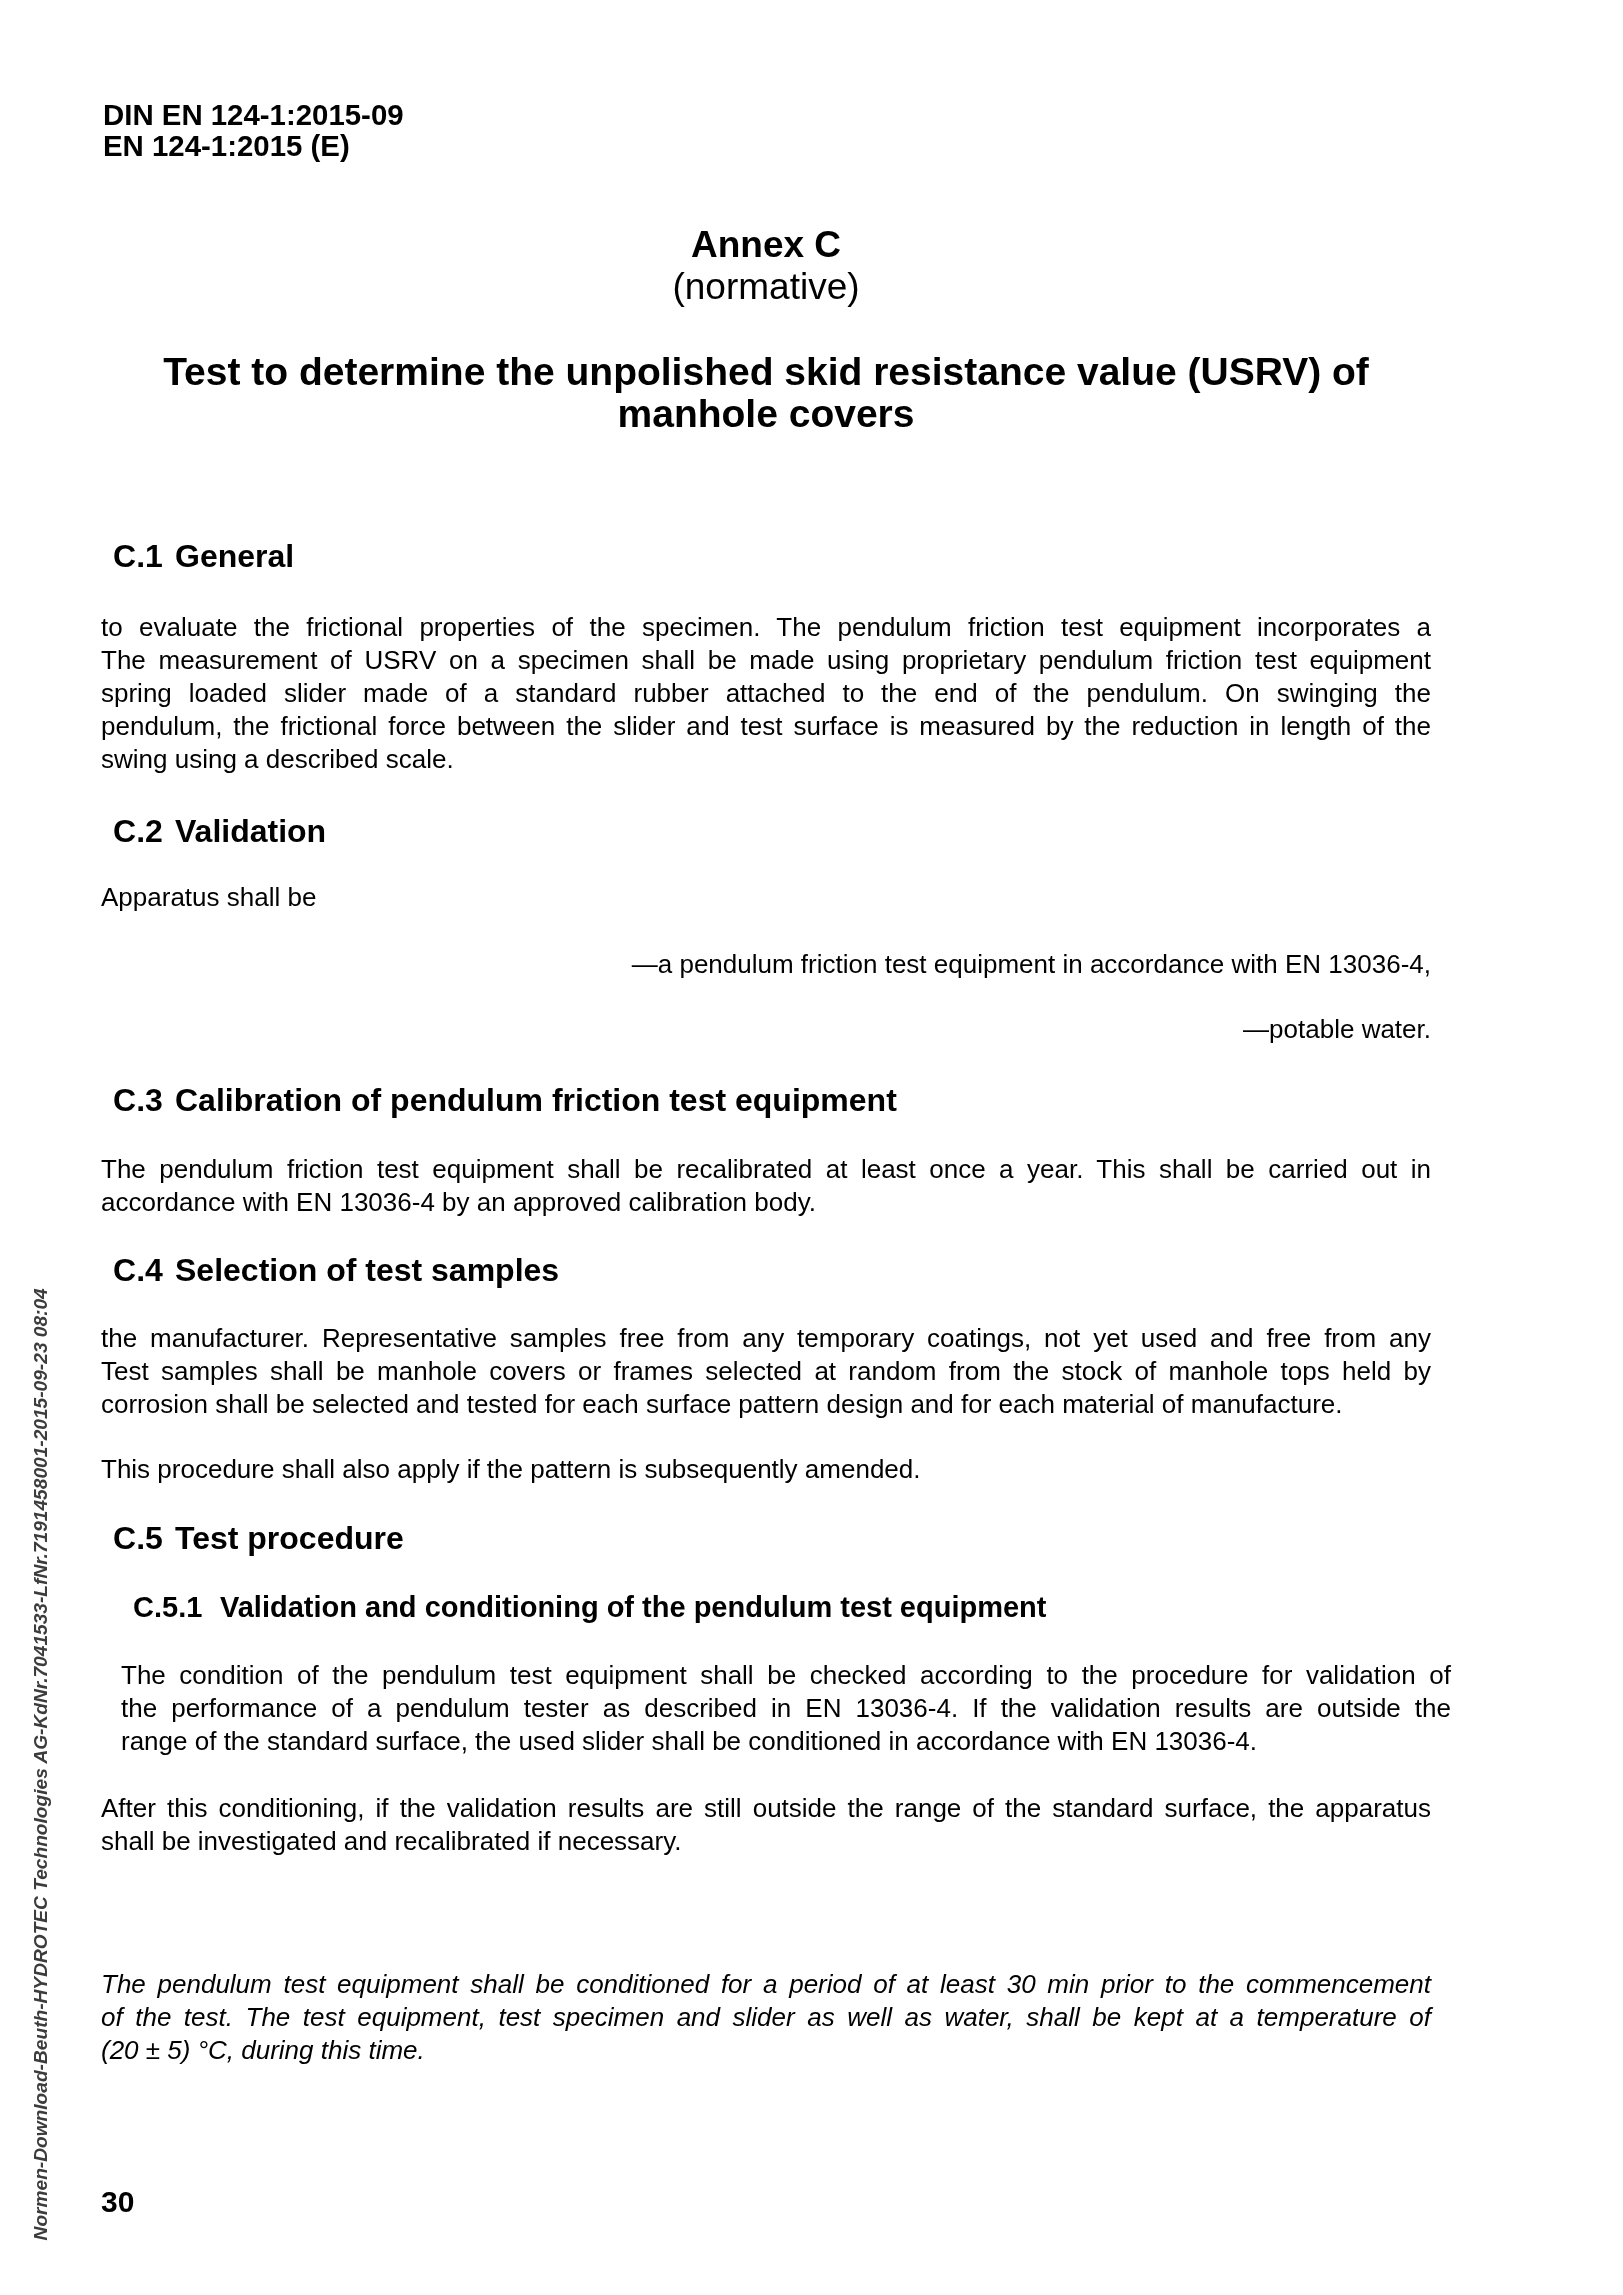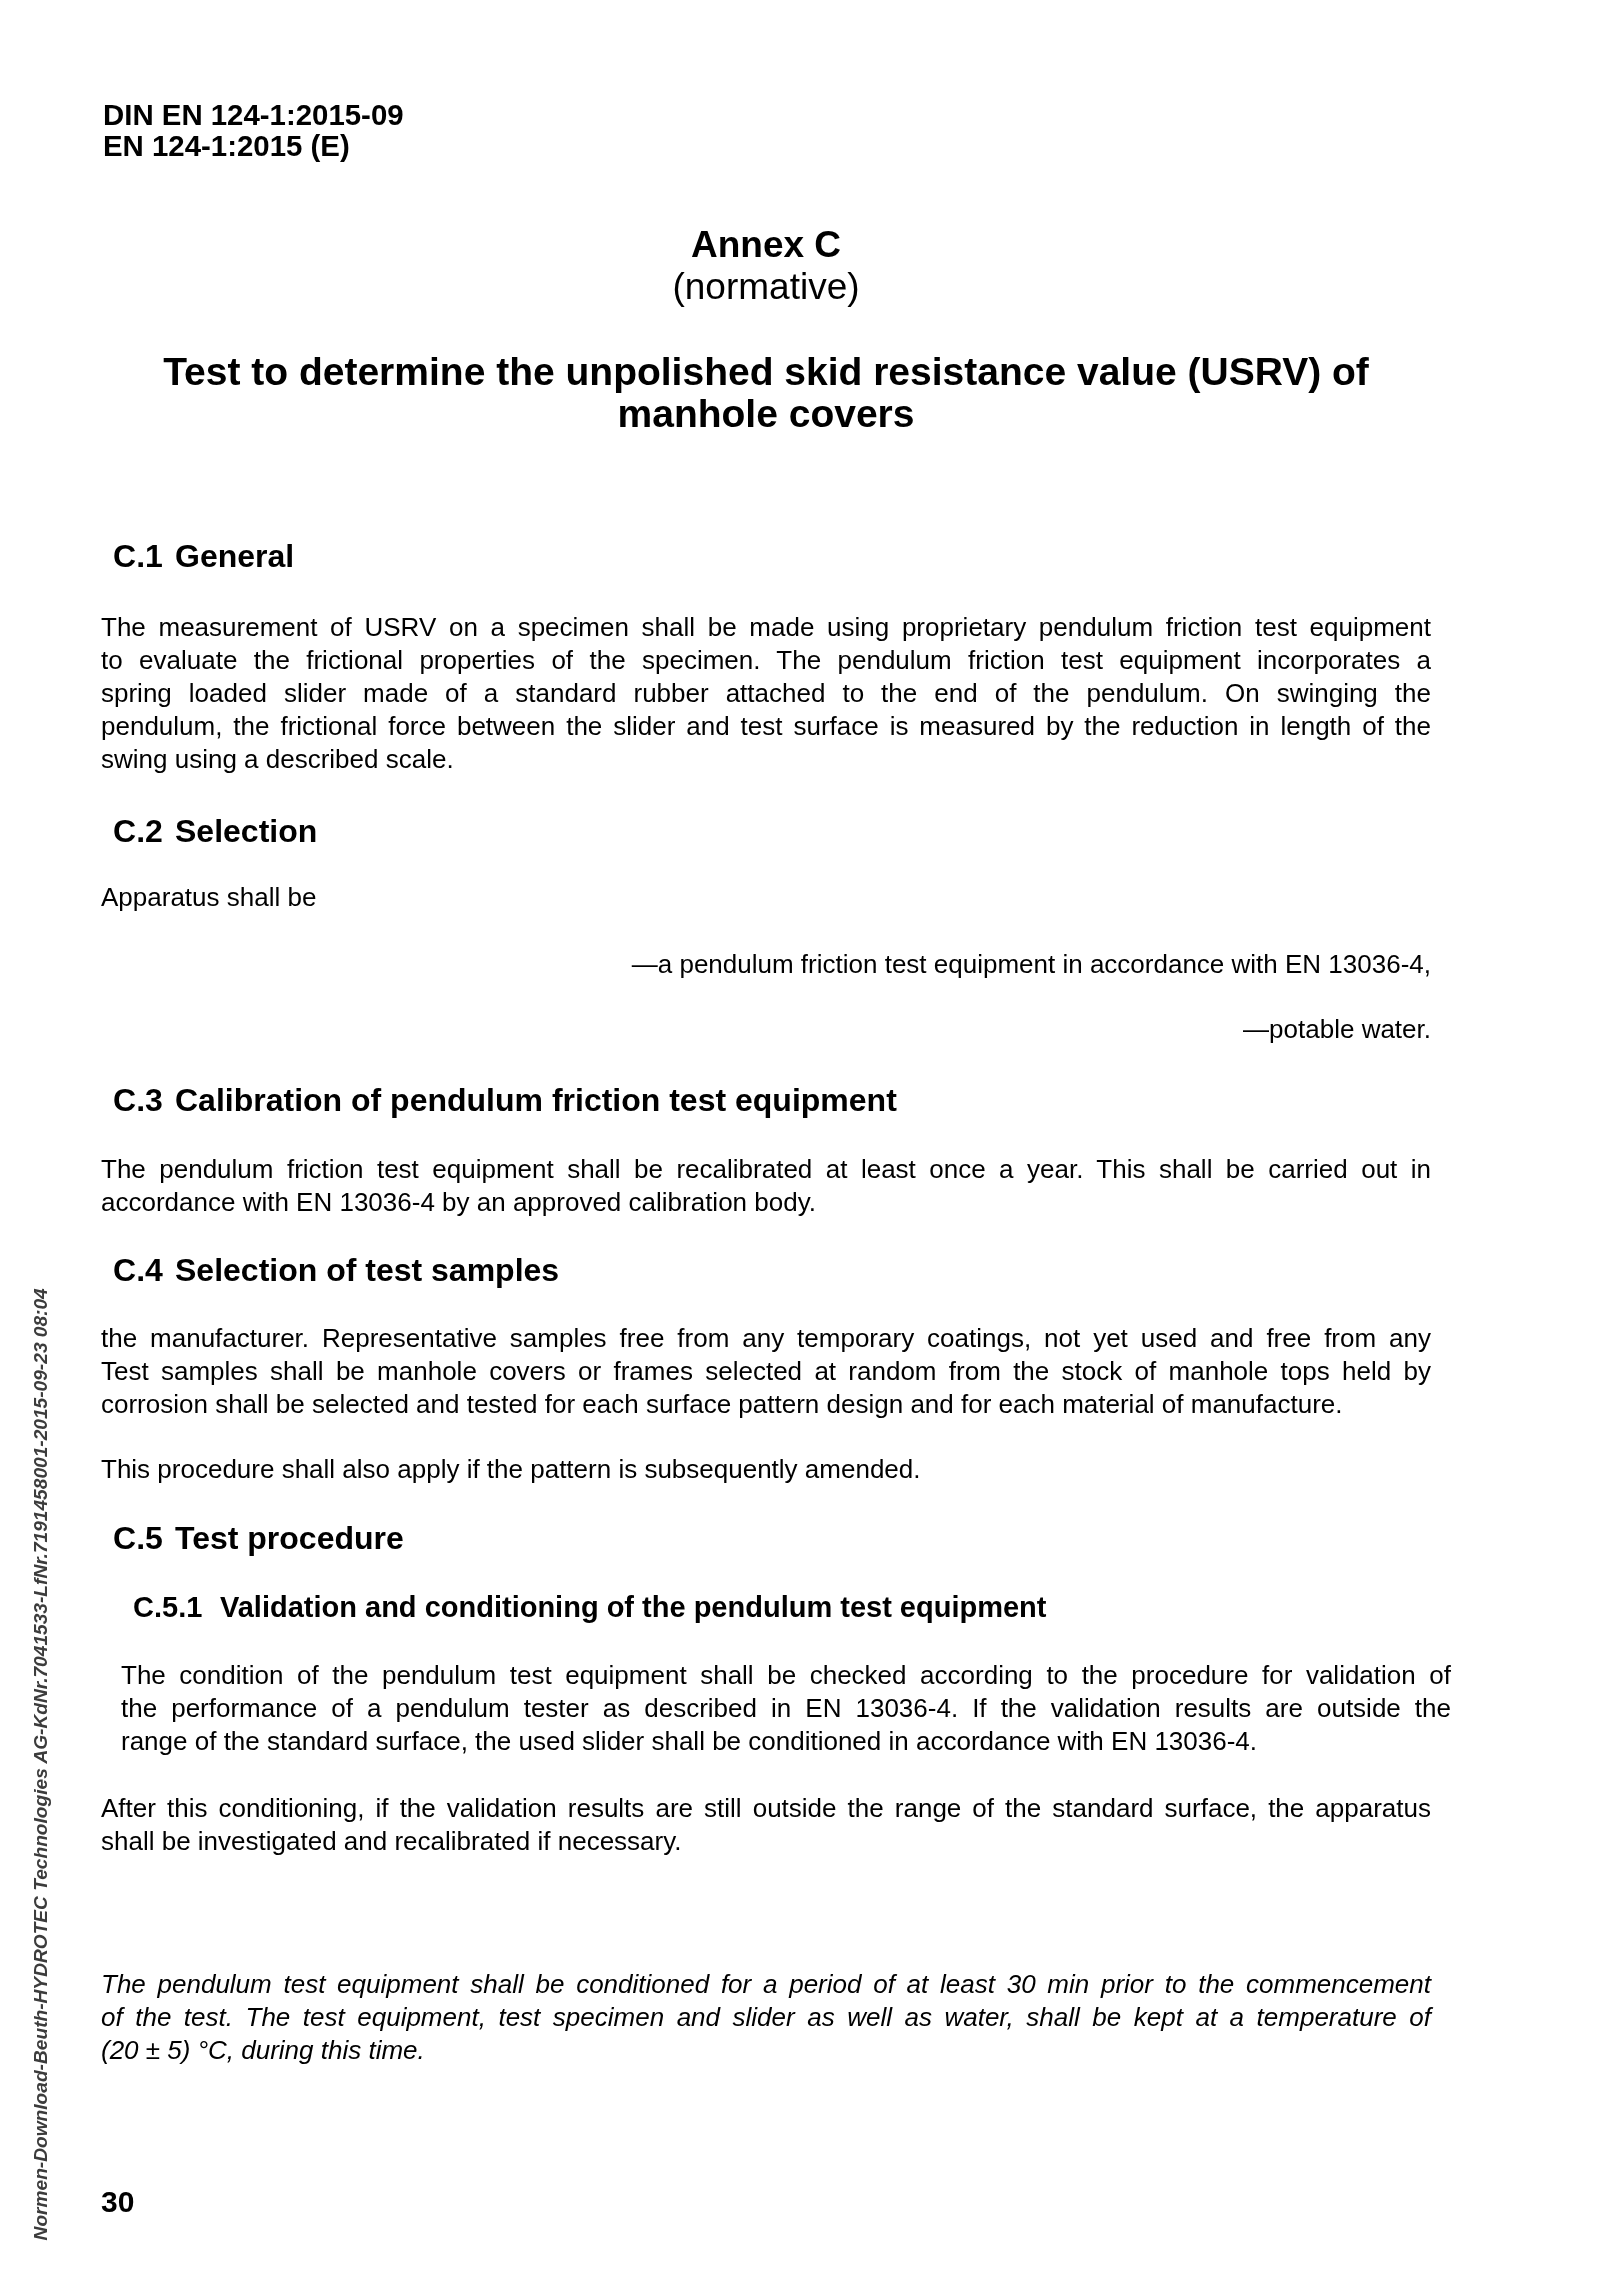--- a/index.html
+++ b/index.html
@@ -38,29 +38,29 @@
 <div class="abs col center normative" style="top:266px;">(normative)</div>
 <div class="abs col center title" style="top:351px;">
   <div>Test to determine the unpolished skid resistance value (USRV) of</div>
   <div>manhole covers</div>
 </div>
 
 <div class="abs col h1" style="top:537px;">
   <span class="num">C.1</span><span>General</span>
 </div>
 <div class="abs col body" style="top:611px;">
+  <div class="jl">to evaluate the frictional properties of the specimen. The pendulum friction test equipment incorporates a</div>
   <div class="jl">The measurement of USRV on a specimen shall be made using proprietary pendulum friction test equipment</div>
-  <div class="jl">to evaluate the frictional properties of the specimen. The pendulum friction test equipment incorporates a</div>
   <div class="jl">spring loaded slider made of a standard rubber attached to the end of the pendulum. On swinging the</div>
   <div class="jl">pendulum, the frictional force between the slider and test surface is measured by the reduction in length of the</div>
   <div class="ll">swing using a described scale.</div>
 </div>
 
 <div class="abs col h1" style="top:812px;">
-  <span class="num">C.2</span><span>Selection</span>
+  <span class="num">C.2</span><span>Validation</span>
 </div>
 <div class="abs col body ll" style="top:881px;">Apparatus shall be</div>
 <div class="abs li" style="top:948px;">
   <span class="dash">—</span><span>a pendulum friction test equipment in accordance with EN 13036-4,</span>
 </div>
 <div class="abs li" style="top:1013px;">
   <span class="dash">—</span><span>potable water.</span>
 </div>
 
 <div class="abs col h1" style="top:1081px;">

